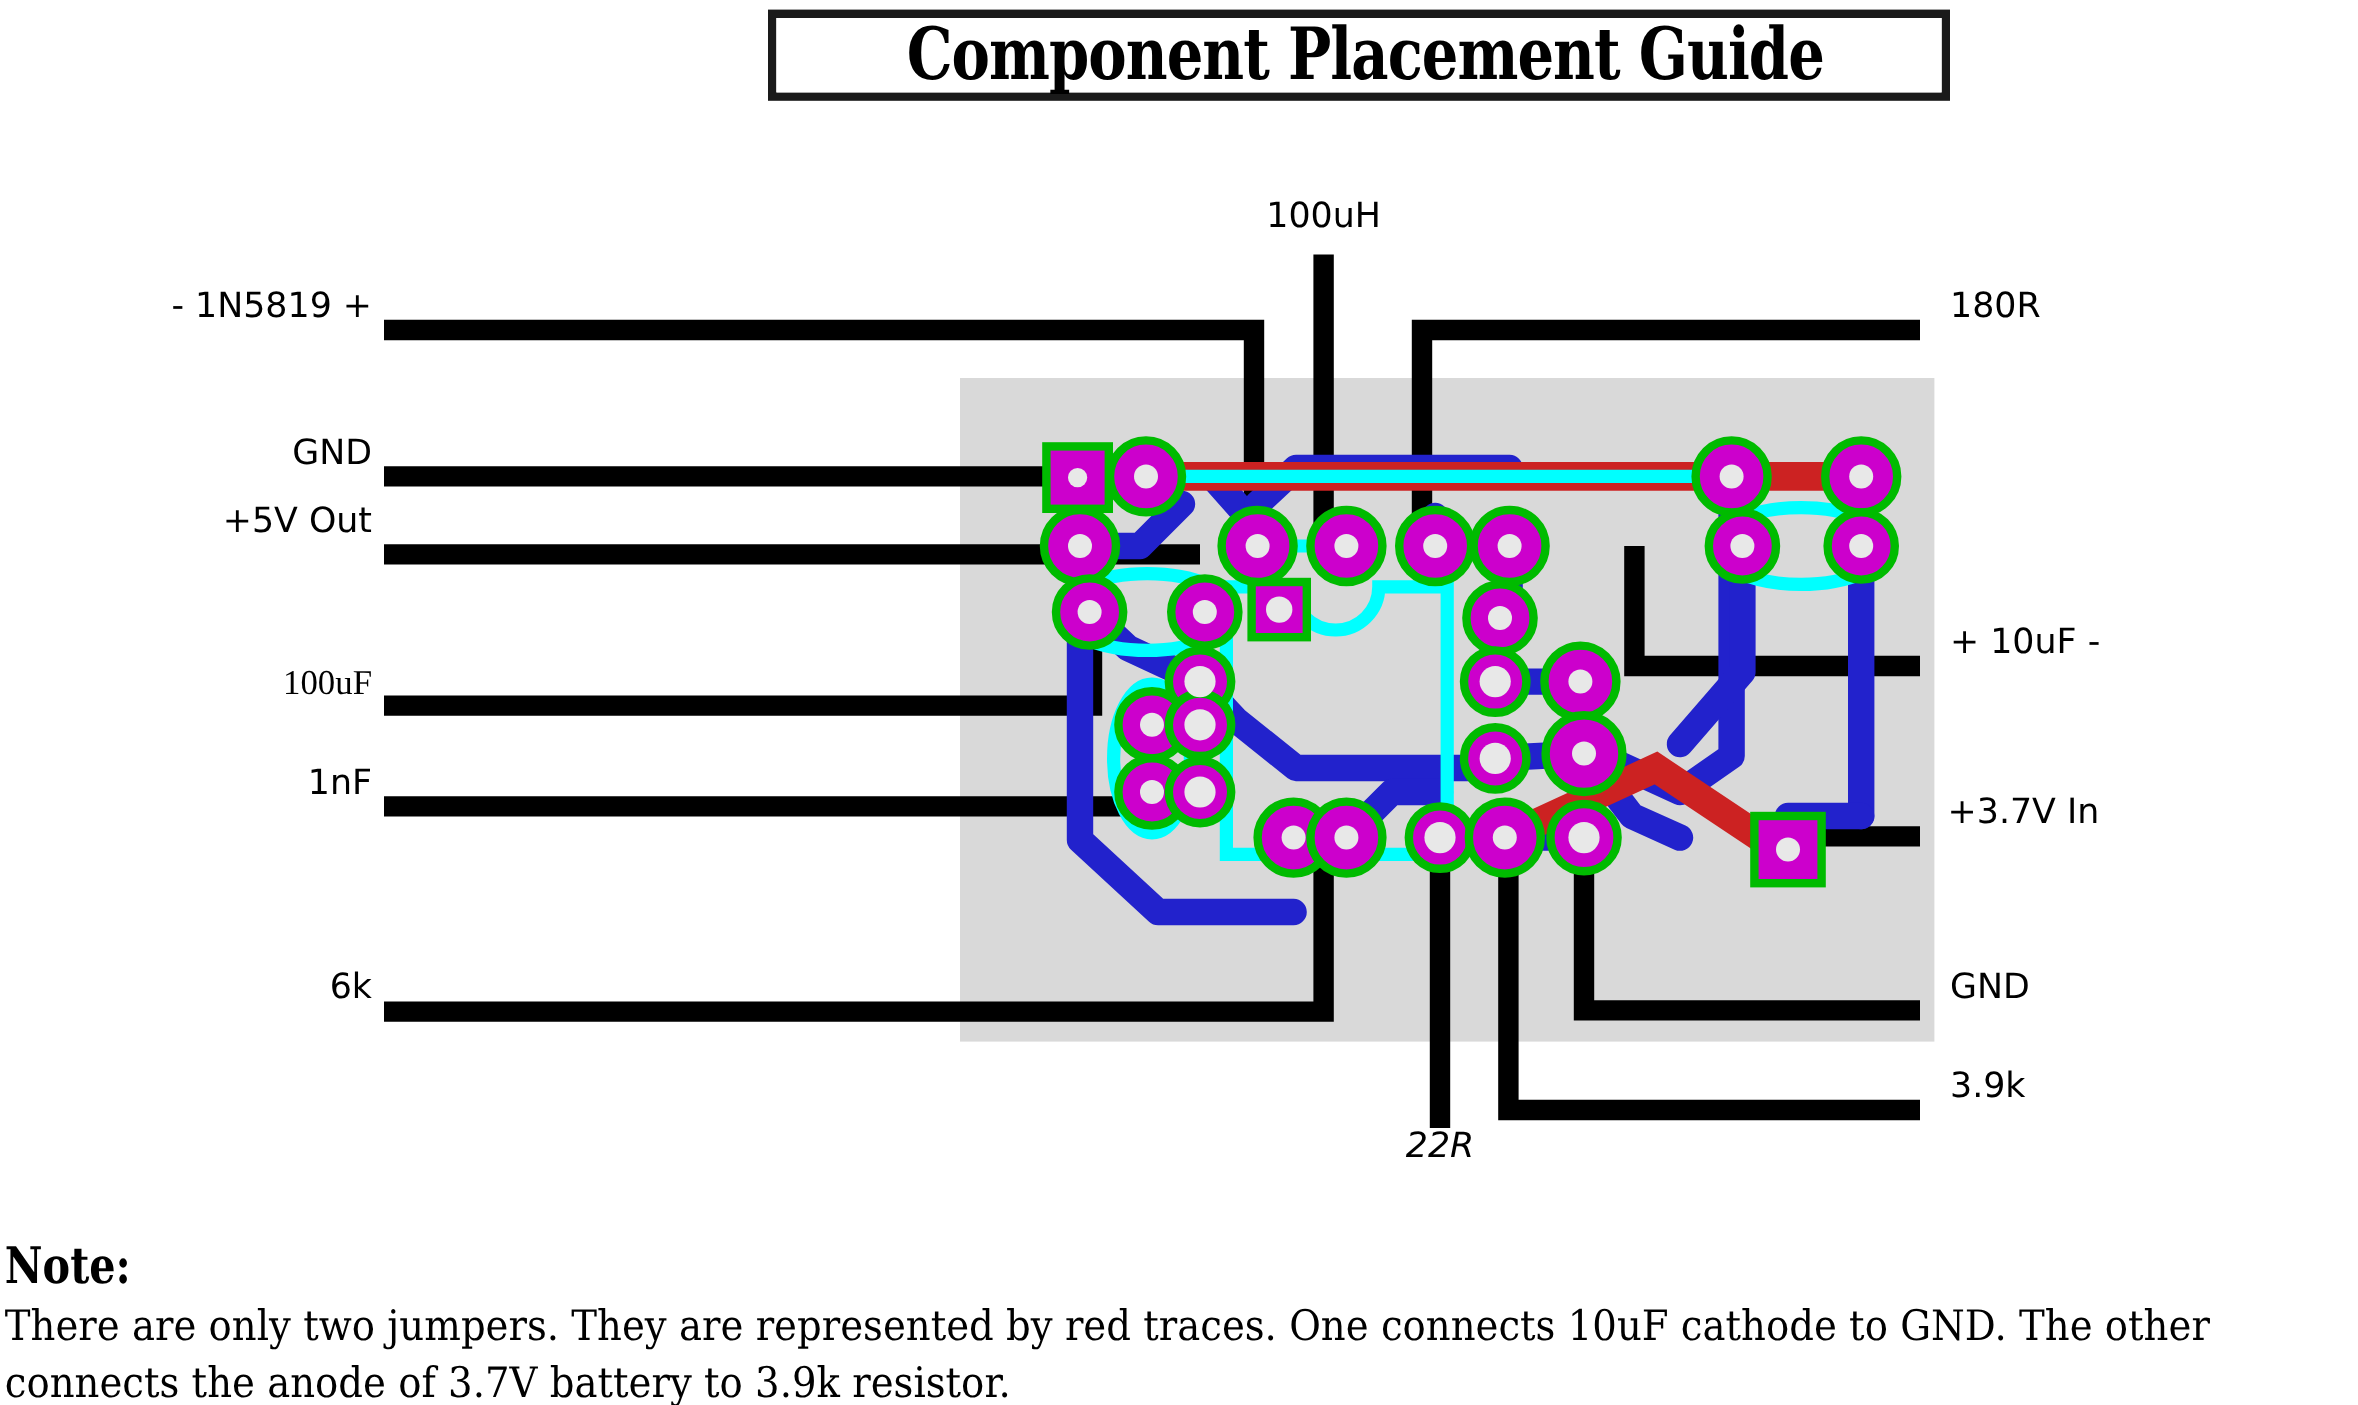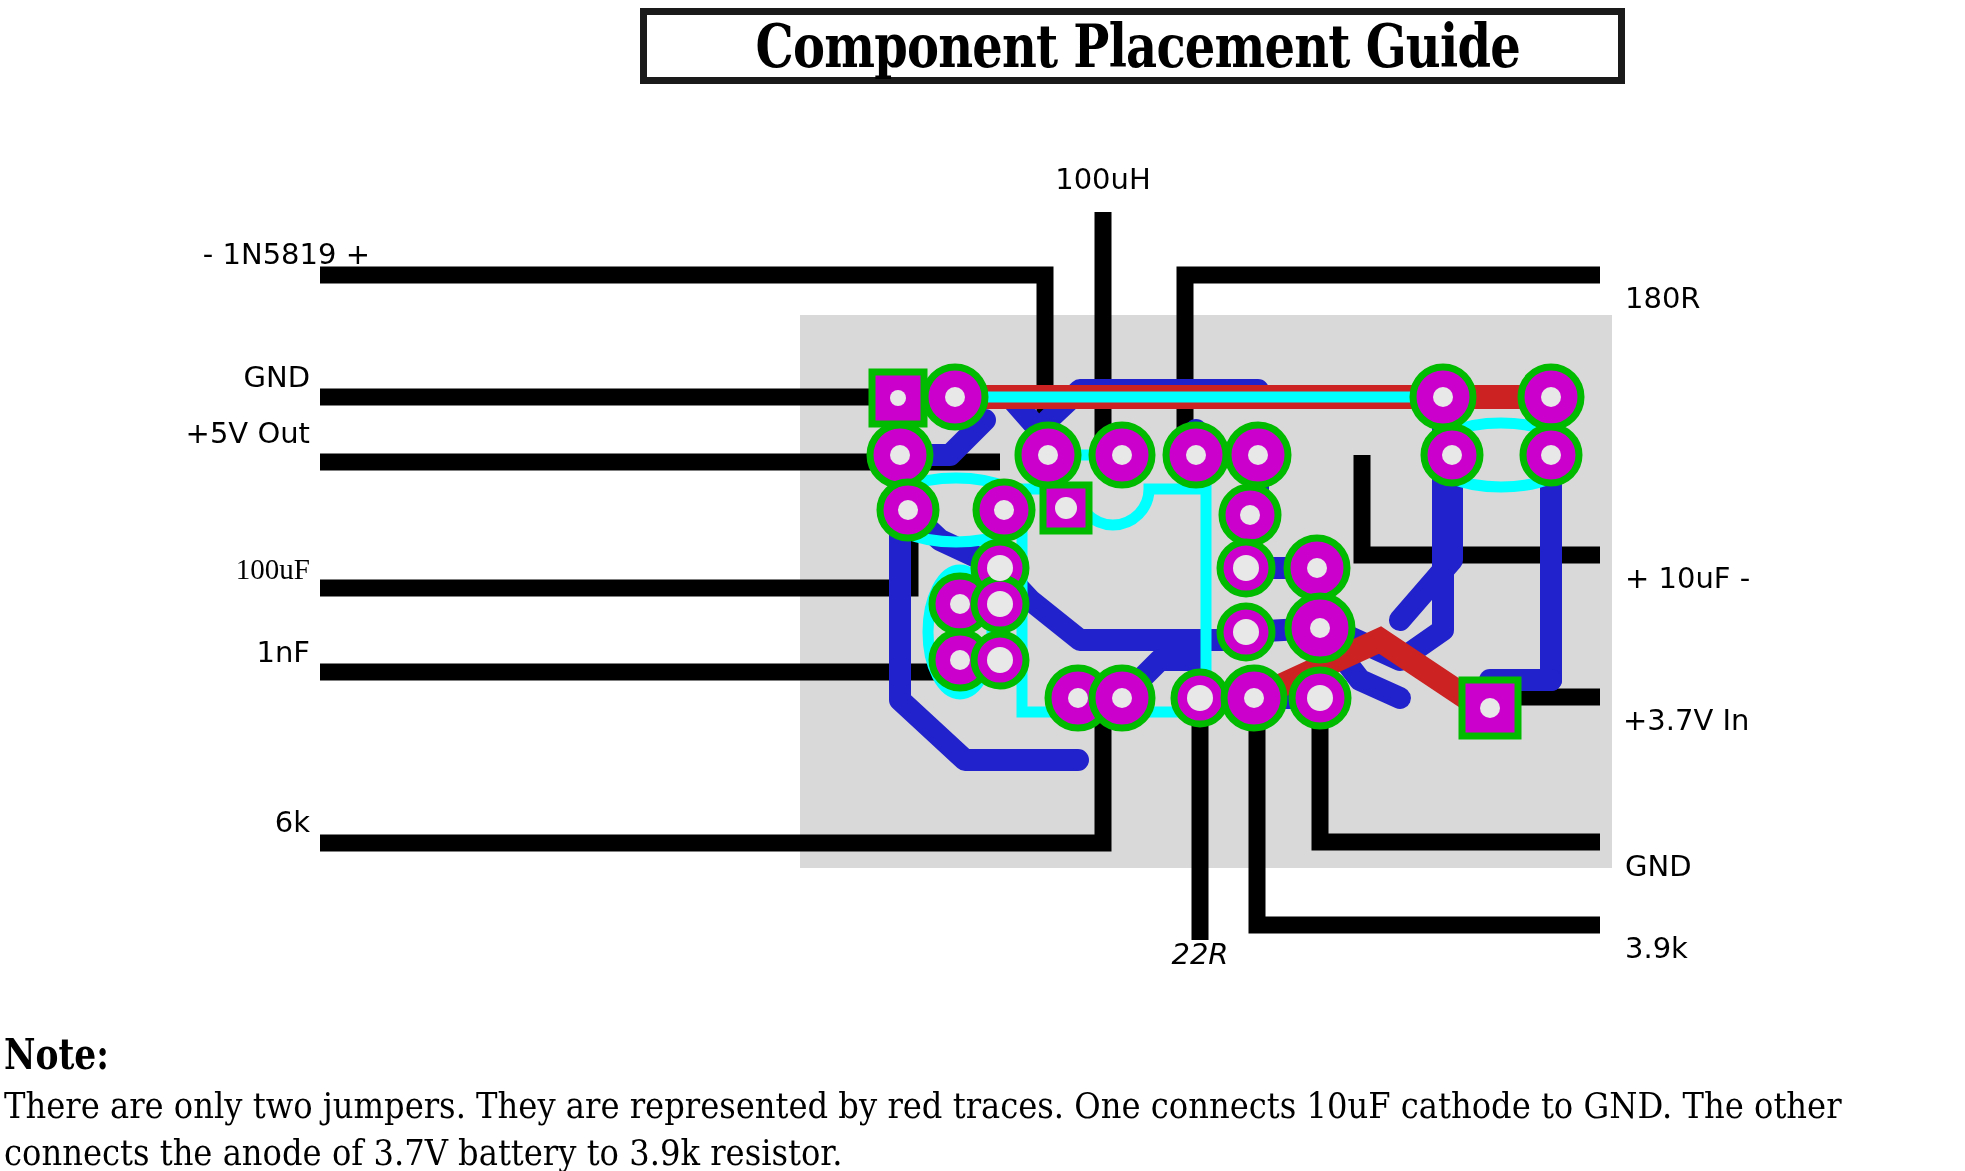--- a/index.html
+++ b/index.html
@@ -28,21 +28,21 @@
   #stage{position:absolute;left:0;top:0;width:1965px;height:1020px;}
   #stage svg{display:block;}
 
   
   .callout{
     position:absolute;font-size:29px;color:#000;white-space:nowrap;
     font-family:"DejaVu Sans","Liberation Sans",sans-serif;
     line-height:1;
   }
   .callout.r{text-align:right;}
-  .callout.l{text-align:right;margin-top:44px;}
+  .callout.l{text-align:right;}
   .callout.c{text-align:center;}
 
   
   #note{position:absolute;left:4px;top:1030px;width:1958px;}
   #note-head{
     font-family:"DejaVu Serif","Liberation Serif",serif;
     font-weight:700;font-size:42px;color:#000;
     transform:scaleX(0.82);transform-origin:left center;
     margin-bottom:4px;
   }
@@ -212,21 +212,21 @@
       <circle cx="1078" cy="698" r="10"></circle>
           <circle cx="1122" cy="698" r="10"></circle>
       <circle cx="1200" cy="698" r="13"></circle>
           <circle cx="1254" cy="698" r="10"></circle>
       <circle cx="1320" cy="698" r="13"></circle>
     </g>
   </g>
 </svg>
 </div>
 
-<div class="callout r" style="left:16px;top:240px;width:310px;padding-left:44px;">- 1N5819 +</div>
+<div class="callout r" style="left:0px;top:240px;width:310px;">- 1N5819 +</div>
 <div class="callout r" style="left:0px;top:363px;width:310px;">GND</div>
 <div class="callout r" style="left:0px;top:419px;width:310px;">+5V Out</div>
 <div class="callout r" style="left:0px;top:555px;width:310px;font-family:Liberation Serif, serif;">100uF</div>
 <div class="callout r" style="left:0px;top:638px;width:310px;">1nF</div>
 <div class="callout r" style="left:0px;top:808px;width:310px;">6k</div>
 
 <div class="callout l" style="left:1625px;top:240px;">180R</div>
 <div class="callout l" style="left:1625px;top:520px;">+ 10uF -</div>
 <div class="callout l" style="left:1623px;top:662px;">+3.7V In</div>
 <div class="callout l" style="left:1625px;top:808px;">GND</div>

